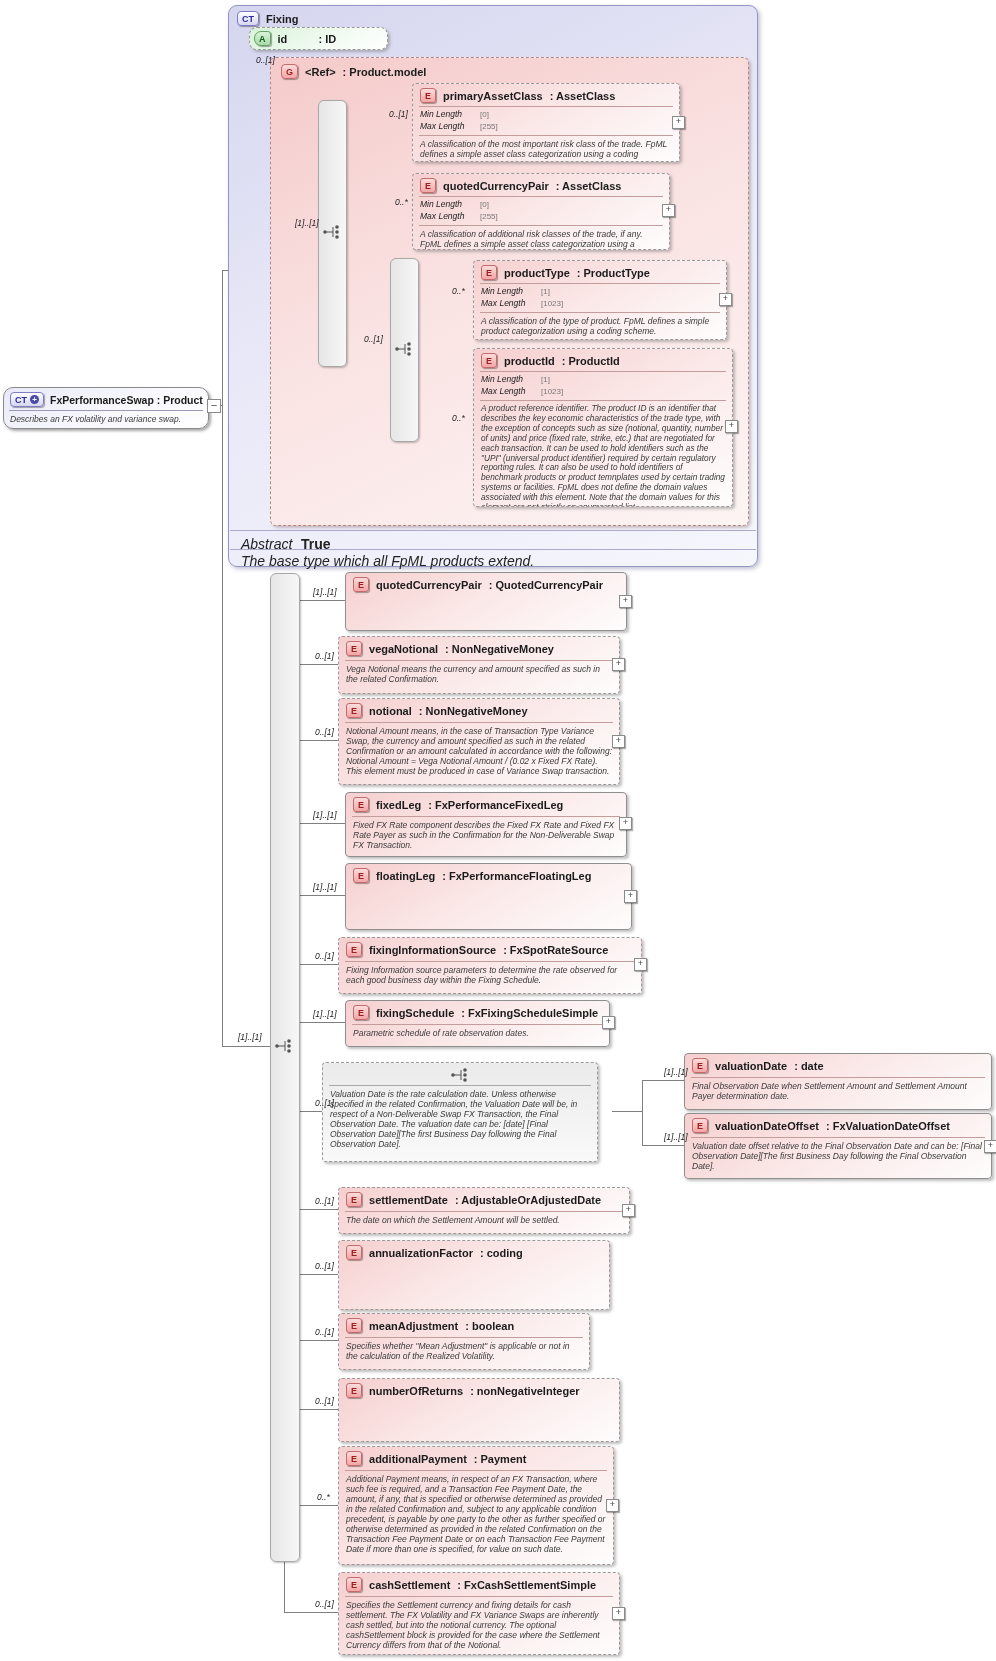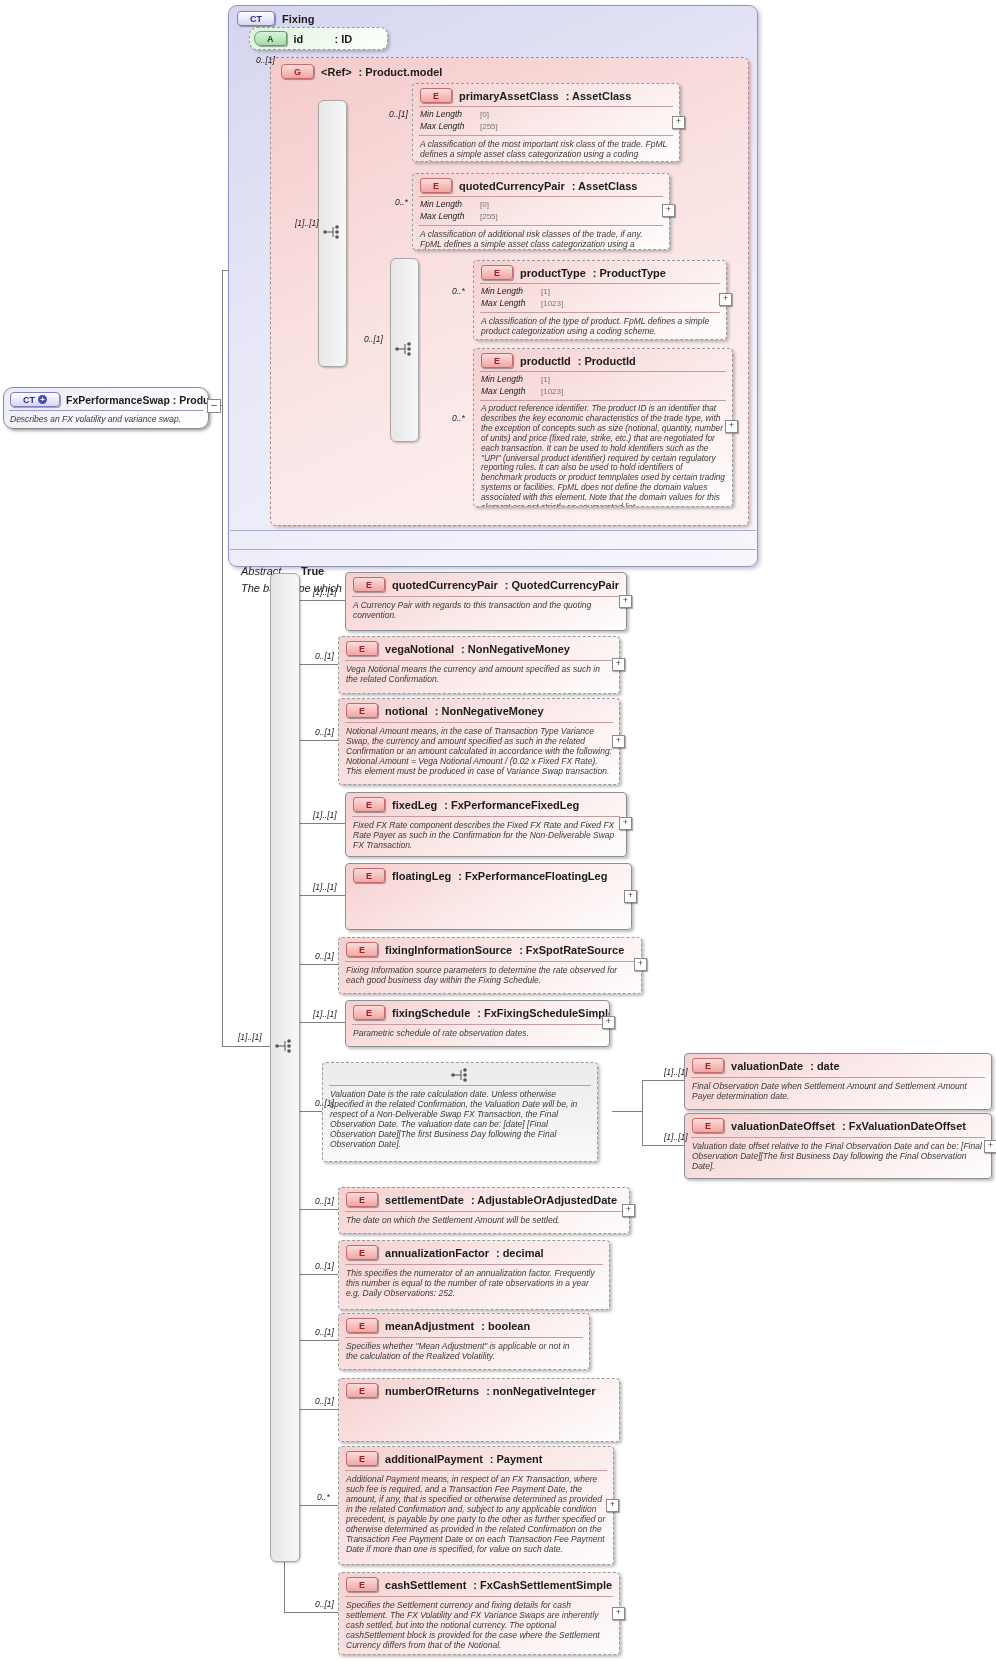--- a/index.html
+++ b/index.html
@@ -20,21 +20,21 @@
   .edesc{margin:2px 6px 0 6px;padding:3px 1px 4px 1px;border-top:1px solid #c49c9c;
          font-style:italic;font-size:8.5px;line-height:10px;color:#3a3a3a;}
   .facets{margin:1px 6px 0 6px;padding:2px 1px 1px 1px;border-top:1px solid #c49c9c;
           font-size:8.5px;line-height:10.5px;color:#222;}
   .frow{display:flex;}
   .flabel{font-style:italic;width:60px;}
   .fval{color:#777;font-size:8px;padding-top:1px;}
 
   
   .badge{display:inline-flex;align-items:center;justify-content:center;flex:0 0 auto;
-         font-weight:bold;font-size:9px;height:13px;padding:0 12px;border-radius:3px;
+         font-weight:bold;font-size:9px;height:13px;padding:0 4px;border-radius:3px;
          box-shadow:1px 1px 1px rgba(0,0,0,.35);}
   .badge.bct{color:#2b2ba0;border:1px solid #7d7dc4;background:linear-gradient(#ffffff,#d6d6f2);border-radius:4px;}
   .badge.be{color:#9c1f1f;border:1px solid #c46a6a;background:linear-gradient(#fcdcdc,#f2a6a6);}
   .badge.bg{color:#9c1f1f;border:1px solid #c46a6a;background:linear-gradient(#fcdcdc,#f2a6a6);border-radius:4px;}
   .badge.ba{color:#155c15;border:1px solid #63a063;background:linear-gradient(#d9f3d9,#a8dba8);border-radius:7px 3px 3px 7px;}
   .plusdot{display:inline-block;width:9px;height:9px;margin-left:3px;border-radius:50%;
            background:#4b4bab;color:#fff;font-size:8px;line-height:9px;text-align:center;font-weight:bold;}
 
   
   #product-box{position:absolute;left:228px;top:5px;width:528px;height:560px;border:1px solid #9595c2;
@@ -42,21 +42,21 @@
                box-shadow:2px 2px 4px rgba(100,100,145,.4);}
   #group-box{position:absolute;left:270px;top:57px;width:477px;height:467px;border:1px dashed #b08888;
              border-radius:6px;background:linear-gradient(155deg,#f5caca 0%,#fae2e2 45%,#fdf4f4 100%);
              box-shadow:2px 2px 3px rgba(140,110,110,.4);}
   .cthead{display:flex;align-items:center;padding:5px 8px 0 8px;}
   .cthead .ename{font-size:11px;}
   .seqbar{position:absolute;background:linear-gradient(90deg,#e6e6e6,#f7f7f7);
           border:1px solid #a8a8a8;border-radius:6px;box-shadow:1px 1px 2px rgba(0,0,0,.25);}
   .iconwrap{position:absolute;width:20px;height:16px;}
   .hrline{position:absolute;left:1px;right:1px;height:0;border-top:1px solid #aaaacb;}
-  .prodrow{position:absolute;left:12px;font-size:11px;color:#222;margin-top:29px;}
+  .prodrow{position:absolute;left:12px;font-size:14px;color:#222;}
 
   
   .card{position:absolute;font-style:italic;font-size:8.5px;color:#222;white-space:nowrap;padding-left:12px;}
   .expander{position:absolute;width:11px;height:11px;background:#fff;border:1px solid #8a8a8a;
             font-size:9px;line-height:9px;text-align:center;color:#444;box-shadow:1px 1px 1px rgba(0,0,0,.3);}
   #collapse-box{position:absolute;left:207px;top:399px;width:12px;height:12px;background:#fff;border:1px solid #8a8a8a;
                 font-size:10px;line-height:10px;text-align:center;color:#444;}
 
   
   #root-box{position:absolute;left:3px;top:387px;width:204px;height:40px;border:1px solid #8a8a8a;border-radius:10px;
@@ -271,21 +271,20 @@
       <circle cx="15" cy="13" r="1.8" fill="#555"></circle>
   </svg>
   <span class="card" style="left:226px;top:1032px">[1]..[1]</span>
 
   <div class="ebox solid" style="left:345px;top:572px;width:280px;height:57px">
     <div class="ehead">
       <span class="badge be">E</span>
       <span class="ename">quotedCurrencyPair</span>
       <span class="etype">: QuotedCurrencyPair</span>
     </div>
-    <div class="edesc">A Currency Pair with regards to this transaction and the quoting convention.</div>
   </div>
   <span class="card" style="left:301px;top:587px">[1]..[1]</span>
   <div class="expander" style="left:619px;top:595px">+</div>
 
   <div class="ebox dashed" style="left:338px;top:636px;width:280px;height:56px">
     <div class="ehead">
       <span class="badge be">E</span>
       <span class="ename">vegaNotional</span>
       <span class="etype">: NonNegativeMoney</span>
     </div>
@@ -392,23 +391,22 @@
     </div>
     <div class="edesc">The date on which the Settlement Amount will be settled.</div>
   </div>
   <span class="card" style="left:303px;top:1196px">0..[1]</span>
   <div class="expander" style="left:622px;top:1204px">+</div>
 
   <div class="ebox dashed" style="left:338px;top:1240px;width:270px;height:68px">
     <div class="ehead">
       <span class="badge be">E</span>
       <span class="ename">annualizationFactor</span>
-      <span class="etype">: decimal</span>
-    </div>
-    <div class="edesc">This specifies the numerator of an annualization factor. Frequently this number is equal to the number of rate observations in a year e.g. Daily Observations: 252.</div>
+      <span class="etype">: coding</span>
+    </div>
   </div>
   <span class="card" style="left:303px;top:1261px">0..[1]</span>
 
   <div class="ebox dashed" style="left:338px;top:1313px;width:250px;height:55px">
     <div class="ehead">
       <span class="badge be">E</span>
       <span class="ename">meanAdjustment</span>
       <span class="etype">: boolean</span>
     </div>
     <div class="edesc">Specifies whether "Mean Adjustment" is applicable or not in the calculation of the Realized Volatility.</div>

